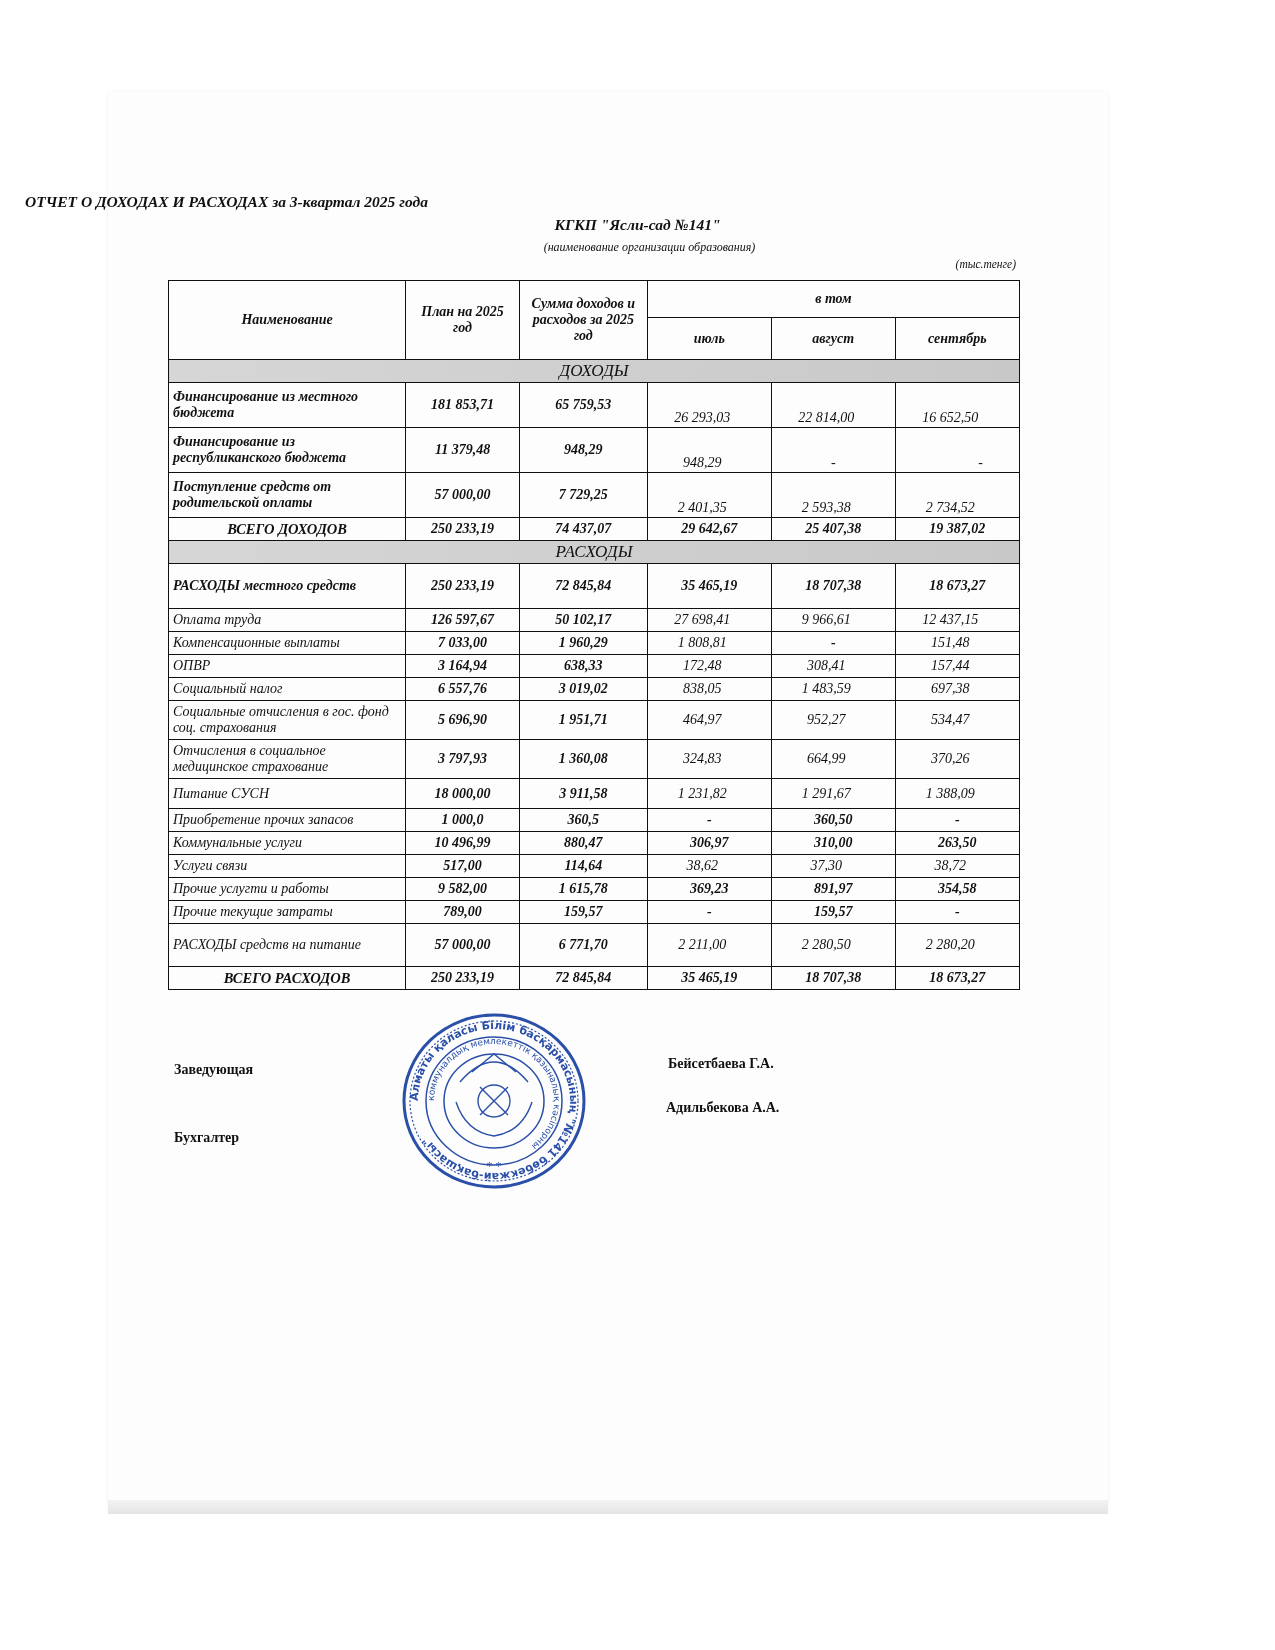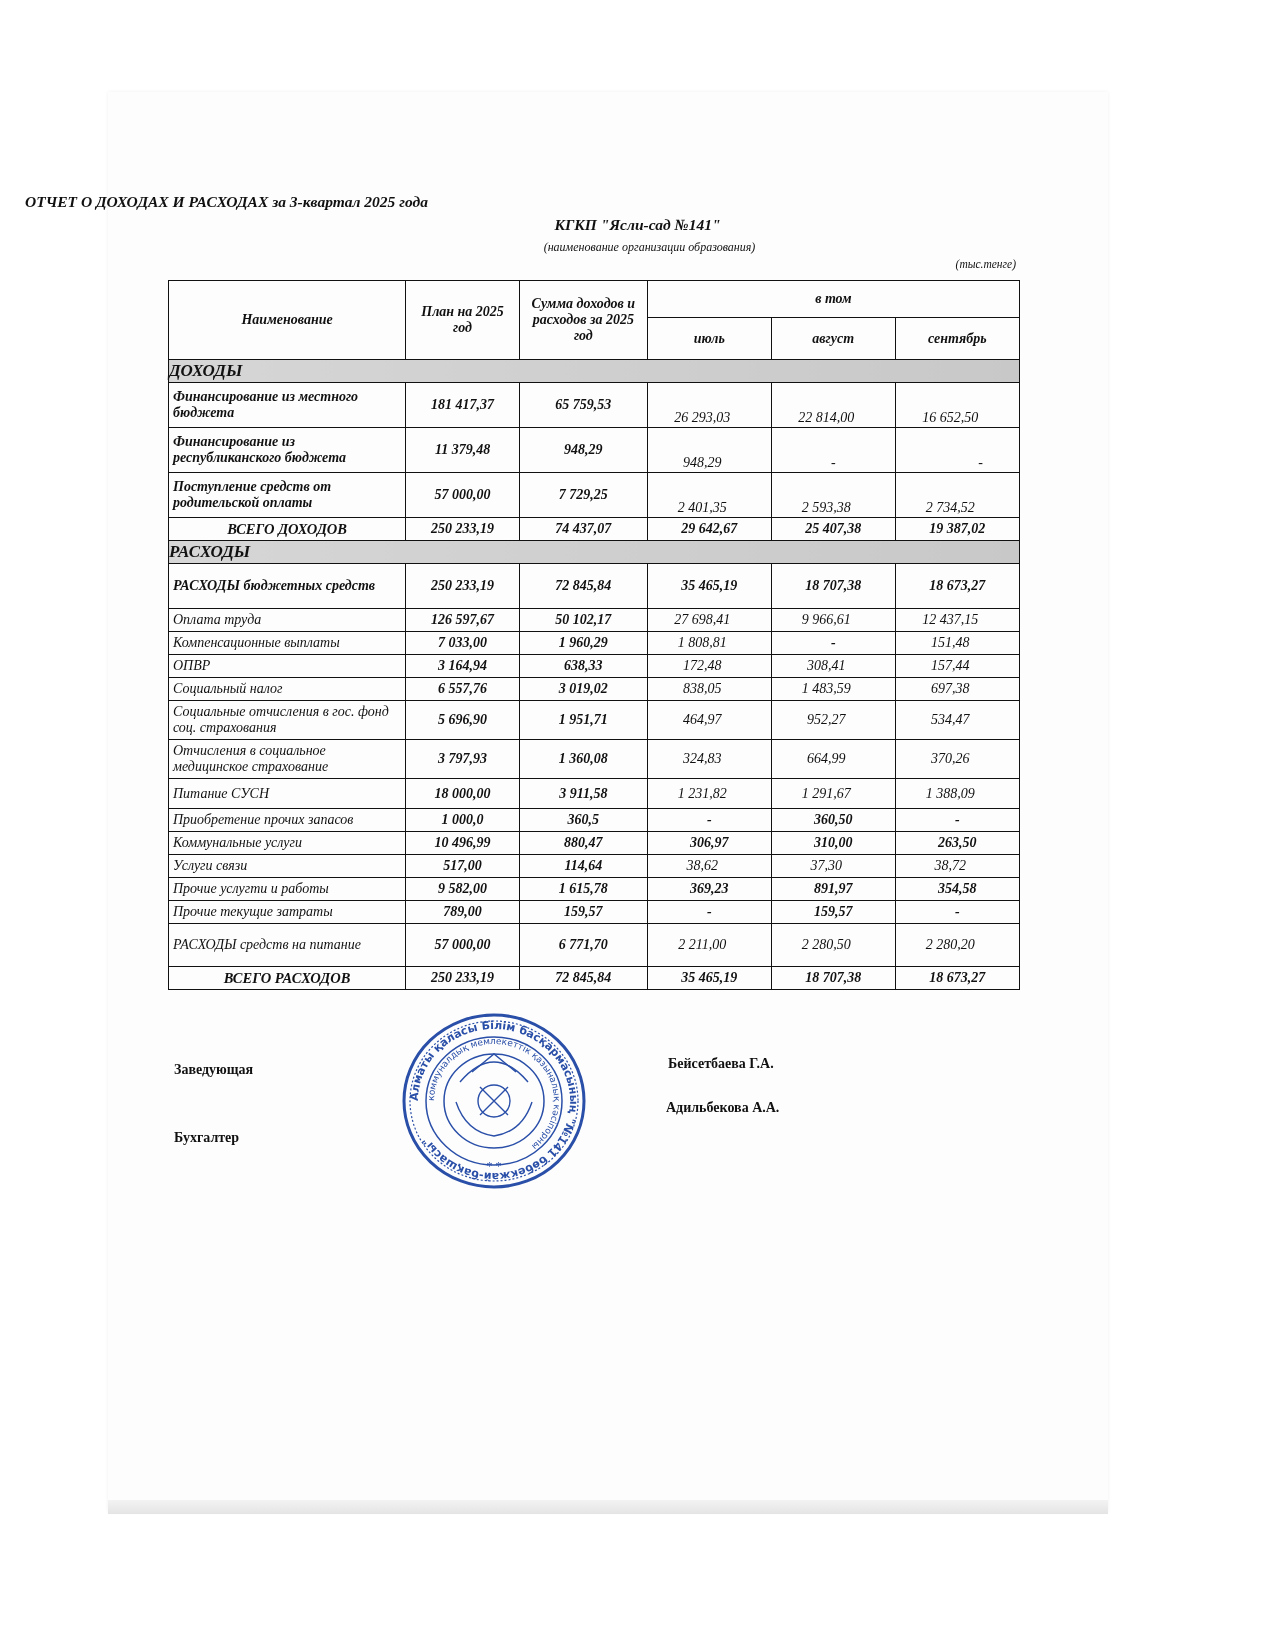--- a/index.html
+++ b/index.html
@@ -54,21 +54,21 @@
   .c-name { width: 234px; text-align: left; }
   .c-plan { width: 108px; }
   .c-sum  { width: 122px; }
   .c-m    { width: 118px; }
   .num { text-align: center; font-weight: bold; }
   .mon { text-align: center; padding-right: 18px !important; }
   .mon.vb { vertical-align: bottom; }
   .bold { font-weight: bold; }
   tr.section td {
     background: linear-gradient(90deg, #d6d6d6, #cfcfcf 50%, #c8c8c8);
-    text-align: left; font-weight: bold; font-size: 17px; height: 22px;
+    text-align: center; font-weight: normal; font-size: 17px; height: 22px;
     padding: 0;
   }
   tr.total td.c-name { text-align: center; font-weight: bold; font-size: 14.5px; }
   tr.h2 td { height: 36px; }
   tr.h1 td { height: 20px; }
   tr.h3 td { height: 42px; }
   .sig {
     position: absolute; font-weight: bold; font-size: 14px;
     font-family: "Liberation Serif", serif;
   }
@@ -101,21 +101,21 @@
     <th class="c-m">август</th>
     <th class="c-m">сентябрь</th>
   </tr>
 
   <tr class="section">
     <td colspan="6">ДОХОДЫ</td>
   </tr>
 
   <tr class="h3">
     <td class="c-name bold">Финансирование из местного бюджета</td>
-    <td class="num">181 417,37</td>
+    <td class="num">181 853,71</td>
     <td class="num">65 759,53</td>
     <td class="mon vb">26 293,03</td>
     <td class="mon vb">22 814,00</td>
     <td class="mon vb">16 652,50</td>
   </tr>
   <tr class="h3">
     <td class="c-name bold">Финансирование из республиканского бюджета</td>
     <td class="num">11 379,48</td>
     <td class="num">948,29</td>
     <td class="mon vb">948,29</td>
@@ -137,21 +137,21 @@
     <td class="num">29 642,67</td>
     <td class="num">25 407,38</td>
     <td class="num">19 387,02</td>
   </tr>
 
   <tr class="section">
     <td colspan="6">РАСХОДЫ</td>
   </tr>
 
   <tr class="h3">
-    <td class="c-name bold">РАСХОДЫ бюджетных средств</td>
+    <td class="c-name bold">РАСХОДЫ местного средств</td>
     <td class="num">250 233,19</td>
     <td class="num">72 845,84</td>
     <td class="num">35 465,19</td>
     <td class="num">18 707,38</td>
     <td class="num">18 673,27</td>
   </tr>
   <tr class="h1">
     <td class="c-name">Оплата труда</td>
     <td class="num">126 597,67</td>
     <td class="num">50 102,17</td>

